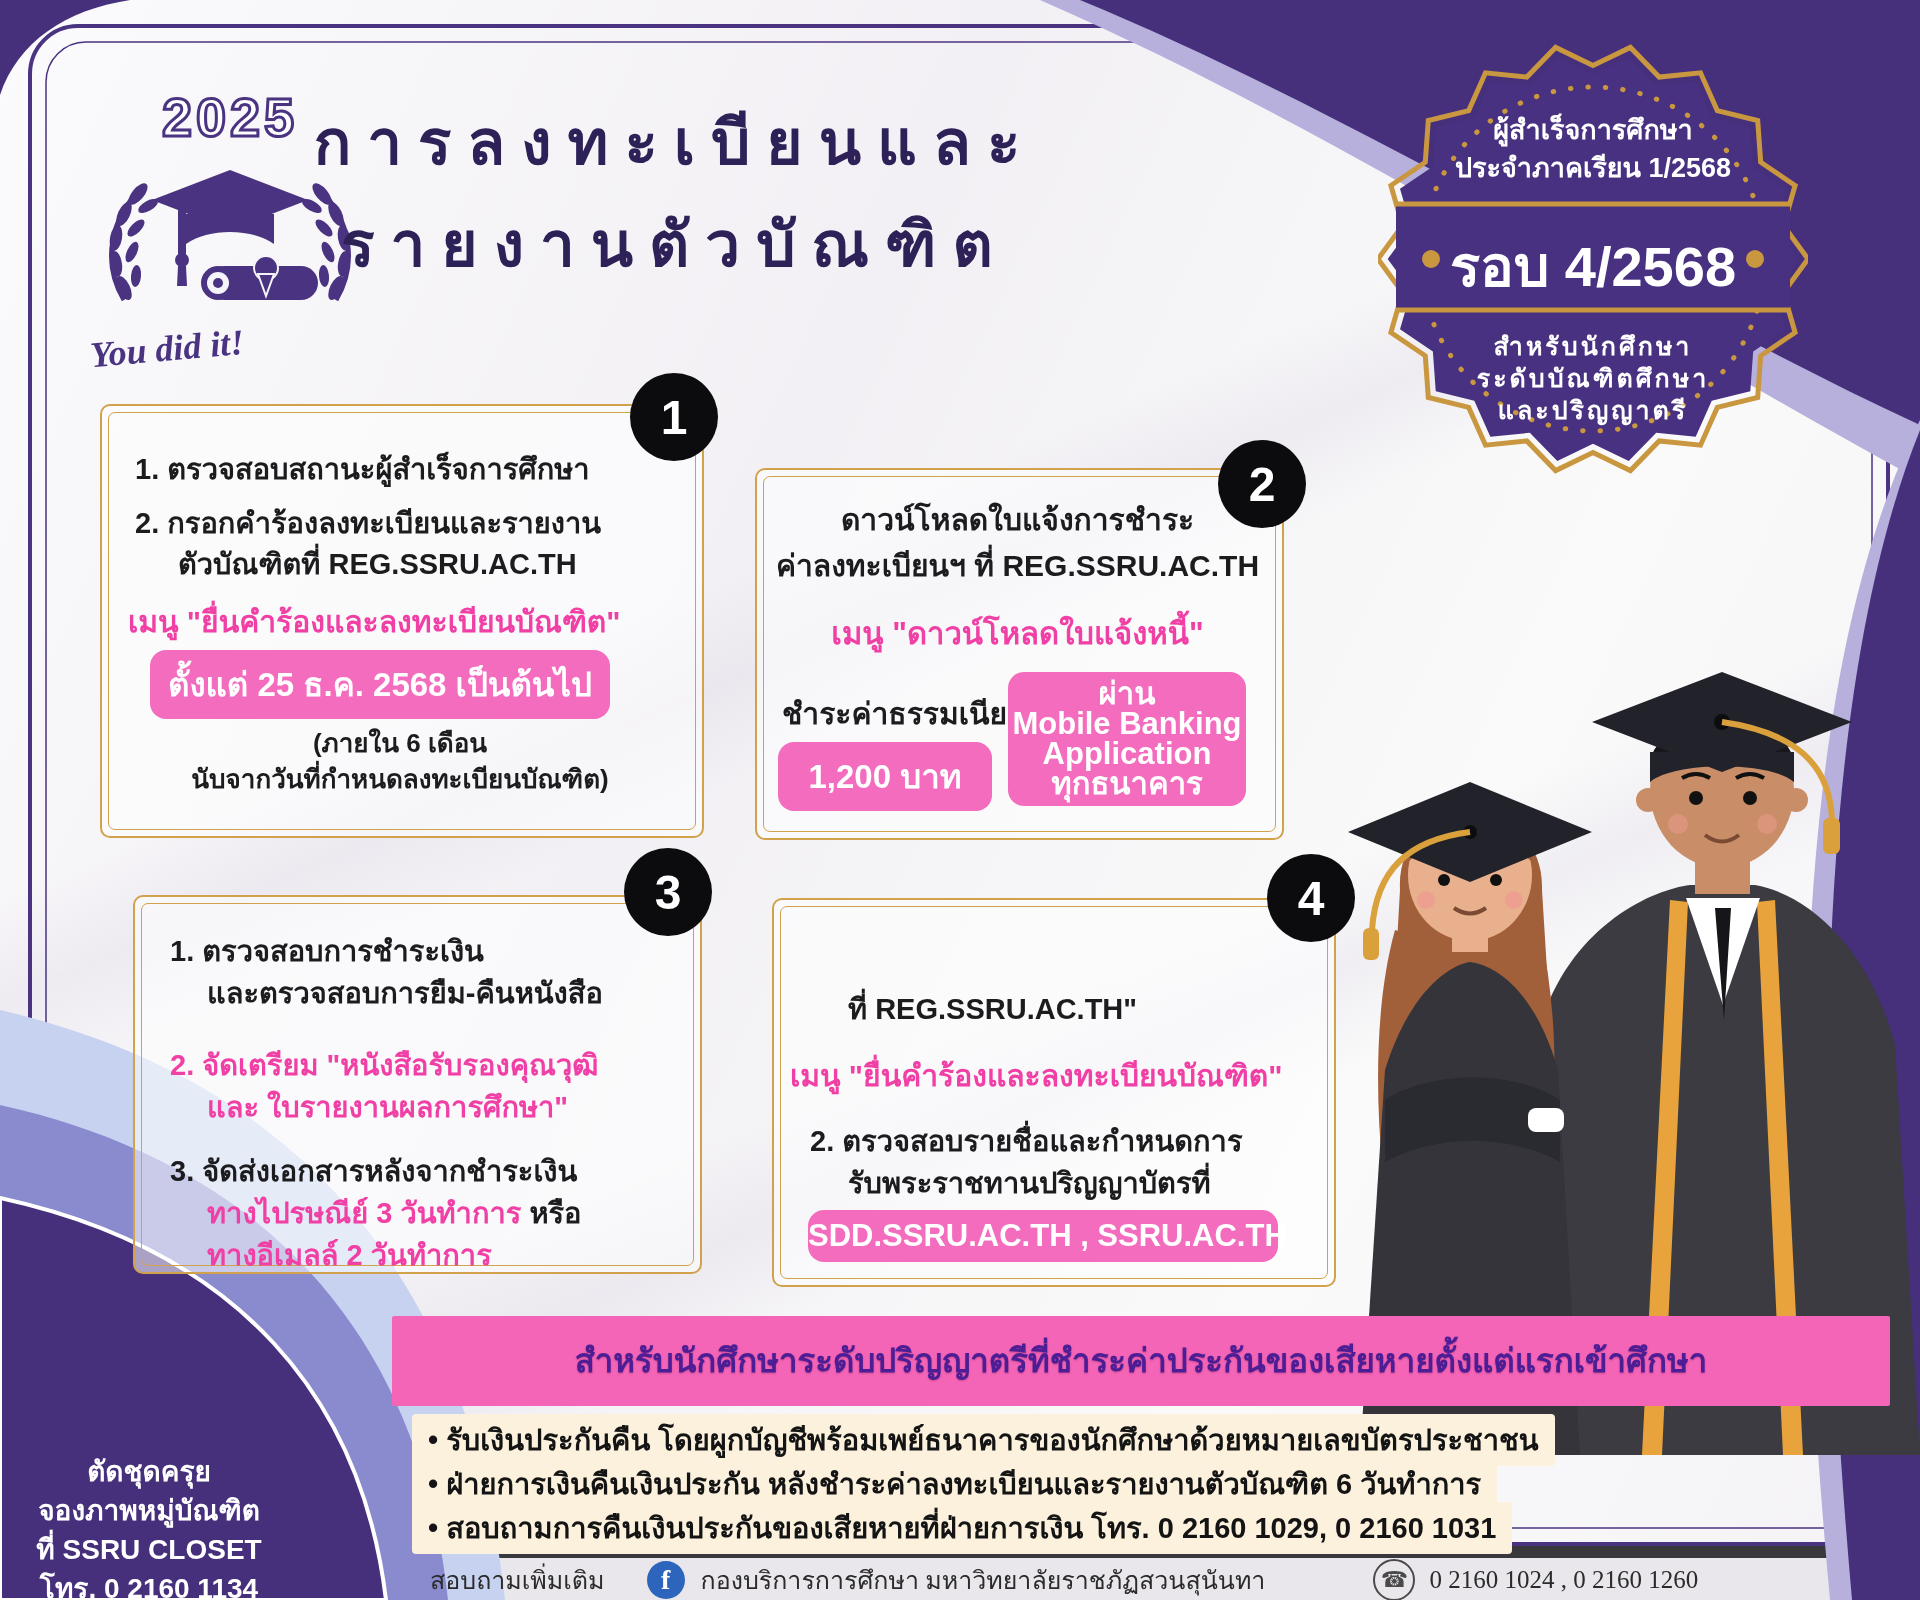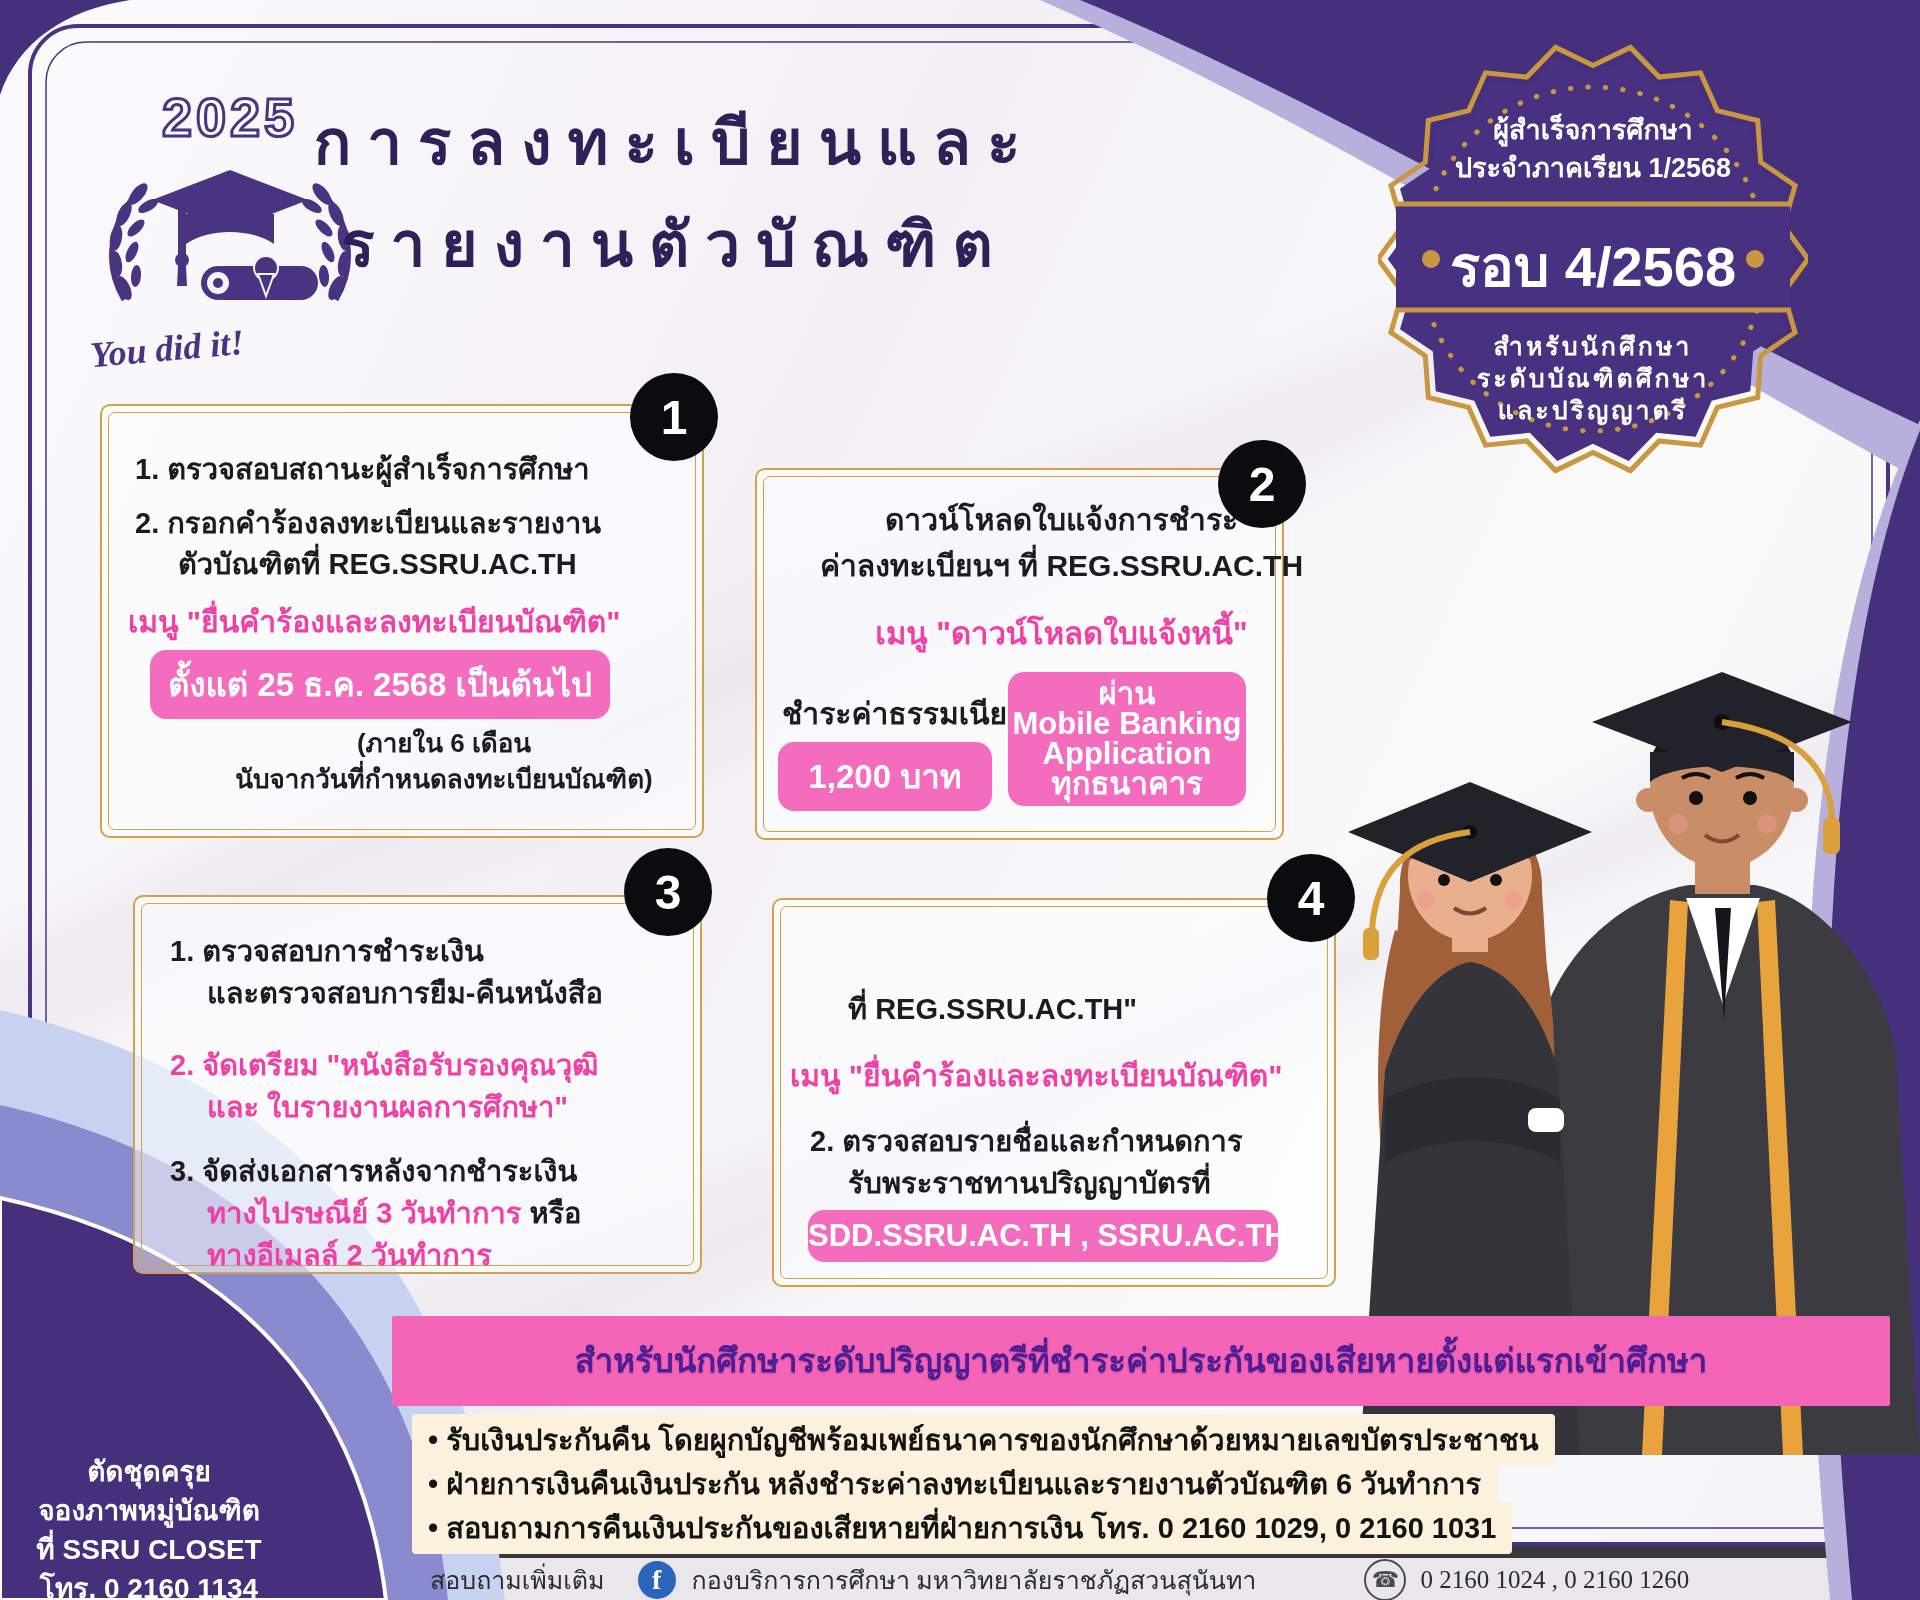--- a/index.html
+++ b/index.html
@@ -22,21 +22,21 @@
   .gold-dot{position:absolute;width:18px;height:18px;border-radius:50%;background:#c9973f;}
   
   .gbox{position:absolute;border:2.5px solid #d2a14b;border-radius:10px;background:rgba(255,255,255,.55);}
   .gbox::before{content:"";position:absolute;inset:6px;border:1.5px solid #d2a14b;border-radius:7px;}
   .numc{position:absolute;width:88px;height:88px;border-radius:50%;background:#0c0c0e;color:#fff;
     font-weight:800;font-size:48px;display:flex;align-items:center;justify-content:center;z-index:5;}
   .t{position:absolute;font-weight:700;font-size:29px;color:#1c1c1e;white-space:nowrap;}
   .pink{color:#f03fa5;}
   .pill{position:absolute;background:#f46cbe;color:#fff;font-weight:800;border-radius:16px;
     text-align:center;white-space:nowrap;}
-  .center{text-align:center;white-space:nowrap;padding-left:44px;}
+  .center{text-align:center;white-space:nowrap;}
   
   .banner{position:absolute;background:#f465b7;border-radius:2px;color:#4c1d95;font-weight:800;
     text-align:center;text-shadow:0 1px 2px rgba(120,20,80,.35);z-index:9;}
   .note-line{position:absolute;background:#fbf1dd;color:#141414;font-weight:800;font-size:29px;
     padding:3px 16px;border-radius:4px;white-space:nowrap;z-index:9;}
   
   .footer-strip{position:absolute;left:0;right:0;top:1558px;height:42px;background:#e9e7ec;}
   .footer-bar{position:absolute;left:400px;right:0;top:1546px;height:12px;background:#39393d;}
   .footer-row{position:absolute;left:430px;top:1560px;height:40px;display:flex;align-items:center;z-index:8;
     font-family:"Liberation Serif","DejaVu Serif",serif;font-size:25px;color:#2b2b2b;}
@@ -257,20 +257,20 @@
   <div class="note-line" style="left:412px;top:1502px;">• สอบถามการคืนเงินประกันของเสียหายที่ฝ่ายการเงิน โทร. 0 2160 1029, 0 2160 1031</div>
 
   <div class="gown-box">
     <div>ตัดชุดครุย</div>
     <div>จองภาพหมู่บัณฑิต</div>
     <div>ที่ SSRU CLOSET</div>
     <div>โทร. 0 2160 1134</div>
   </div>
 
   <div class="footer-row">
-    <span style="margin-right:33px;">สอบถามเพิ่มเติม</span>
+    <span style="margin-right:42px;">สอบถามเพิ่มเติม</span>
     <span class="fb" style="margin-right:16px;">f</span>
     <span style="margin-right:108px;">กองบริการการศึกษา มหาวิทยาลัยราชภัฏสวนสุนันทา</span>
     <span class="phone-ic" style="margin-right:14px;">☎</span>
     <span>0 2160 1024 , 0 2160 1260</span>
   </div>
 
 </div>
 
 </body></html>

